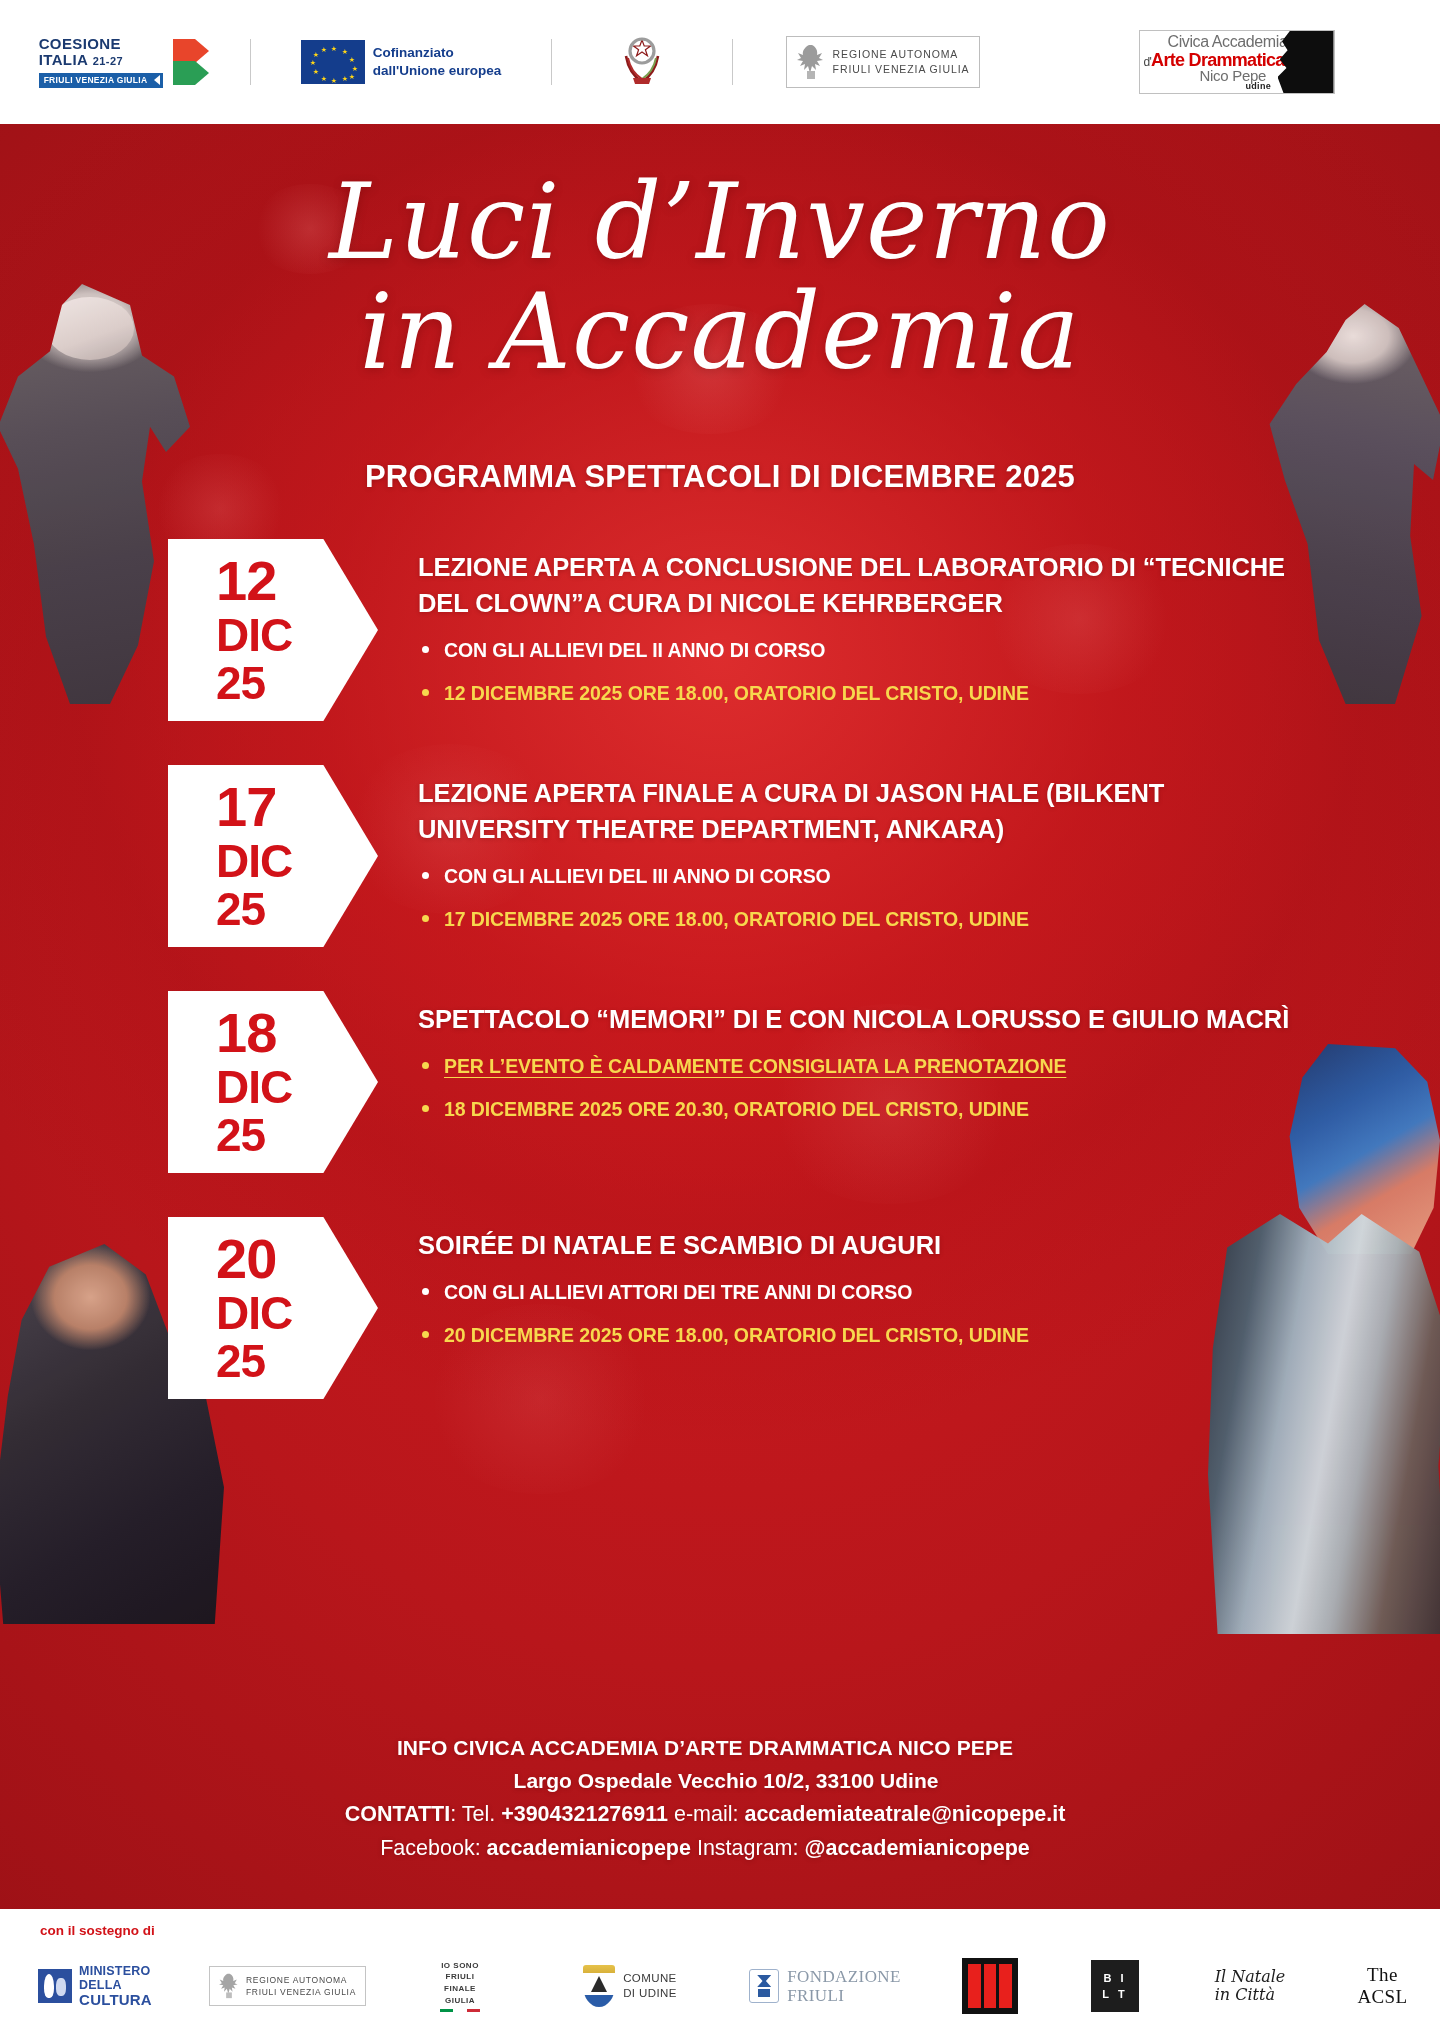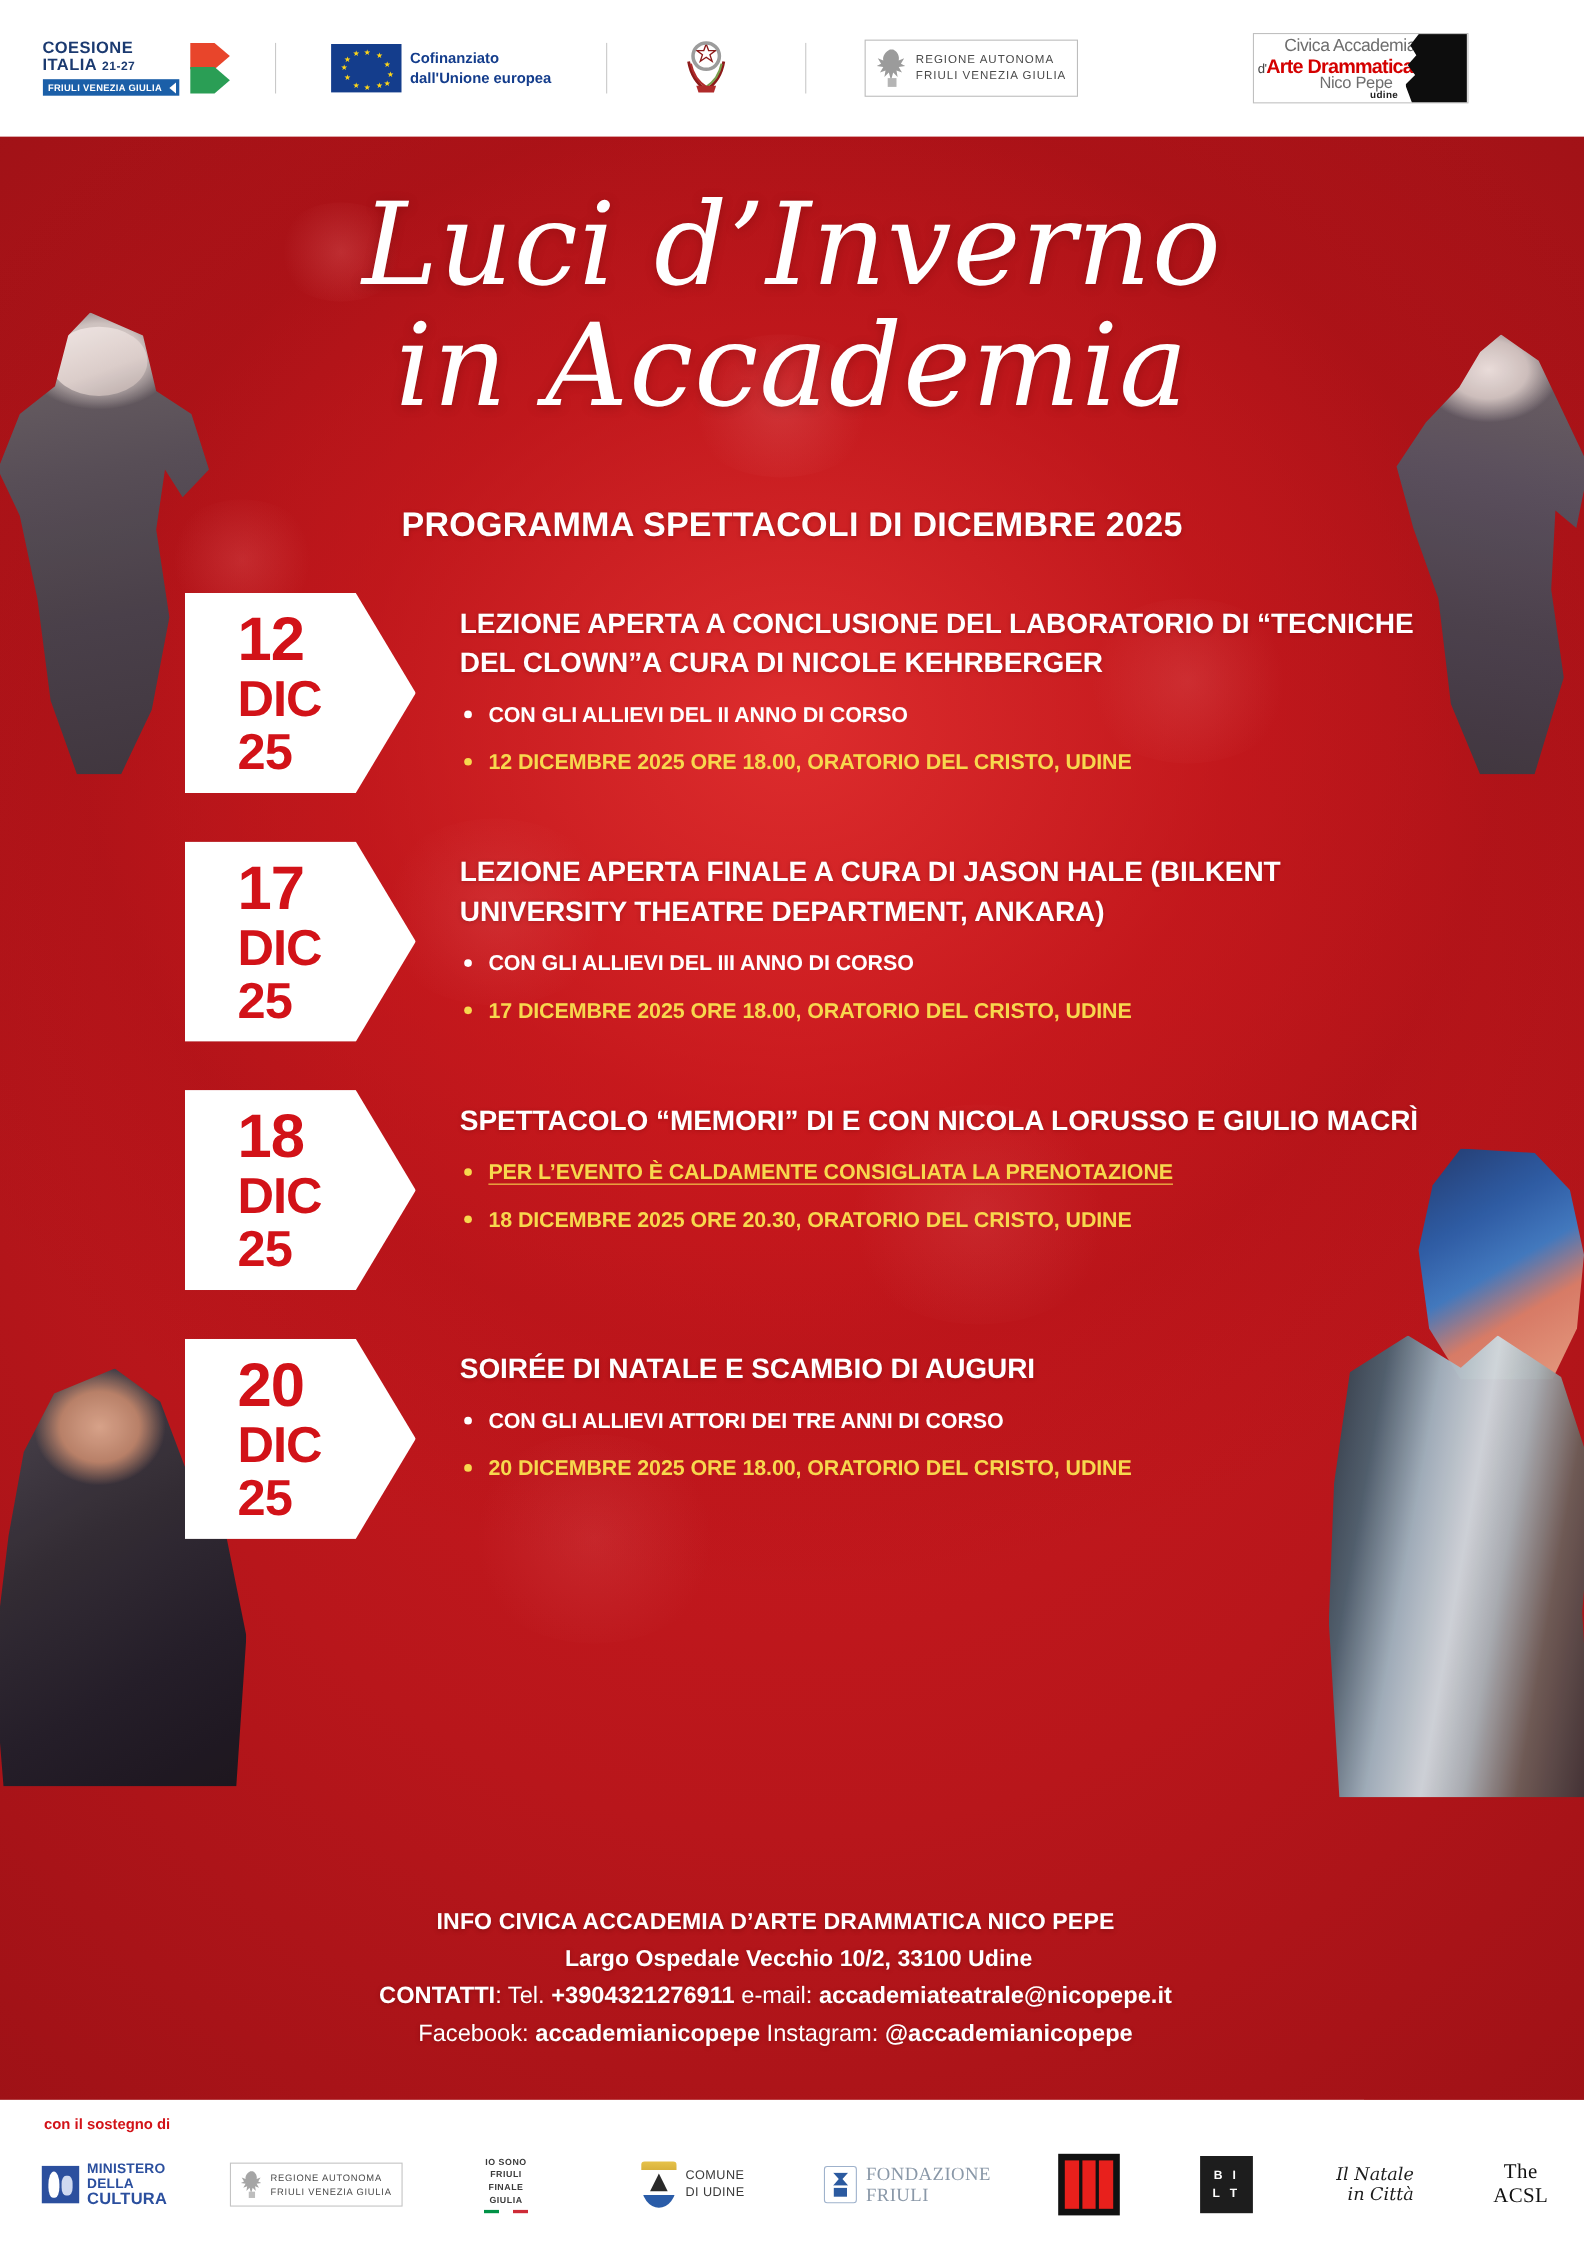--- a/index.html
+++ b/index.html
@@ -511,21 +511,21 @@
     line-height: 1.5;
   }
 
   
   .natale {
     font-family: "DejaVu Serif", serif;
     font-style: italic;
     color: #1d1d1d;
     font-size: 16px;
     line-height: 1.15;
-    text-align: right;
+    text-align: left;
   }
 
   
   .acsl {
     font-family: "Liberation Serif", serif;
     color: #111111;
     font-size: 19px;
     line-height: 1.18;
     text-align: center;
     letter-spacing: .4px;

